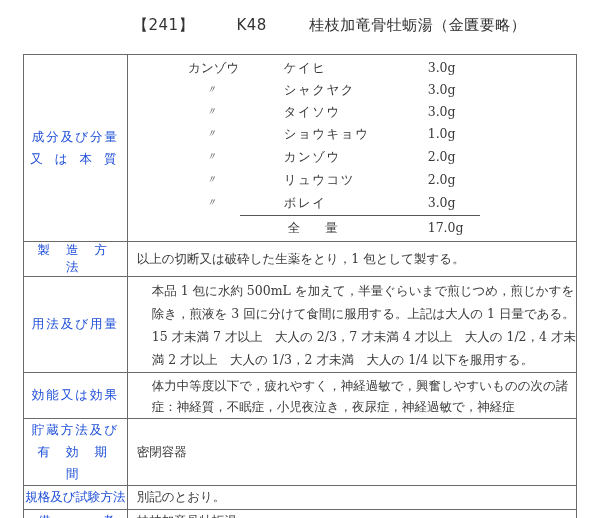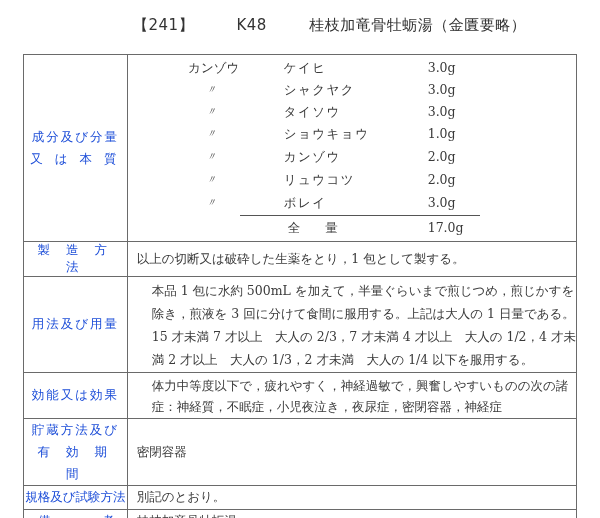--- a/index.html
+++ b/index.html
@@ -100,21 +100,21 @@
         <div>満 2 才以上　大人の 1/3，2 才未満　大人の 1/4 以下を服用する。</div>
       </div>
     </td>
   </tr>
 
   <tr style="height:45px;">
     <td class="label">効能又は効果</td>
     <td class="content">
       <div class="para" style="line-height:21px;">
         <div>体力中等度以下で，疲れやすく，神経過敏で，興奮しやすいものの次の諸</div>
-        <div>症：神経質，不眠症，小児夜泣き，夜尿症，密閉容器，神経症</div>
+        <div>症：神経質，不眠症，小児夜泣き，夜尿症，神経過敏で，神経症</div>
       </div>
     </td>
   </tr>
 
   <tr style="height:52px;margin-left:45px;">
     <td class="label">
       <div class="lbl2">貯蔵方法及び</div>
       <div class="lbl2" style="letter-spacing:6px;">有 効 期 間</div>
     </td>
     <td class="content">密閉容器</td>

